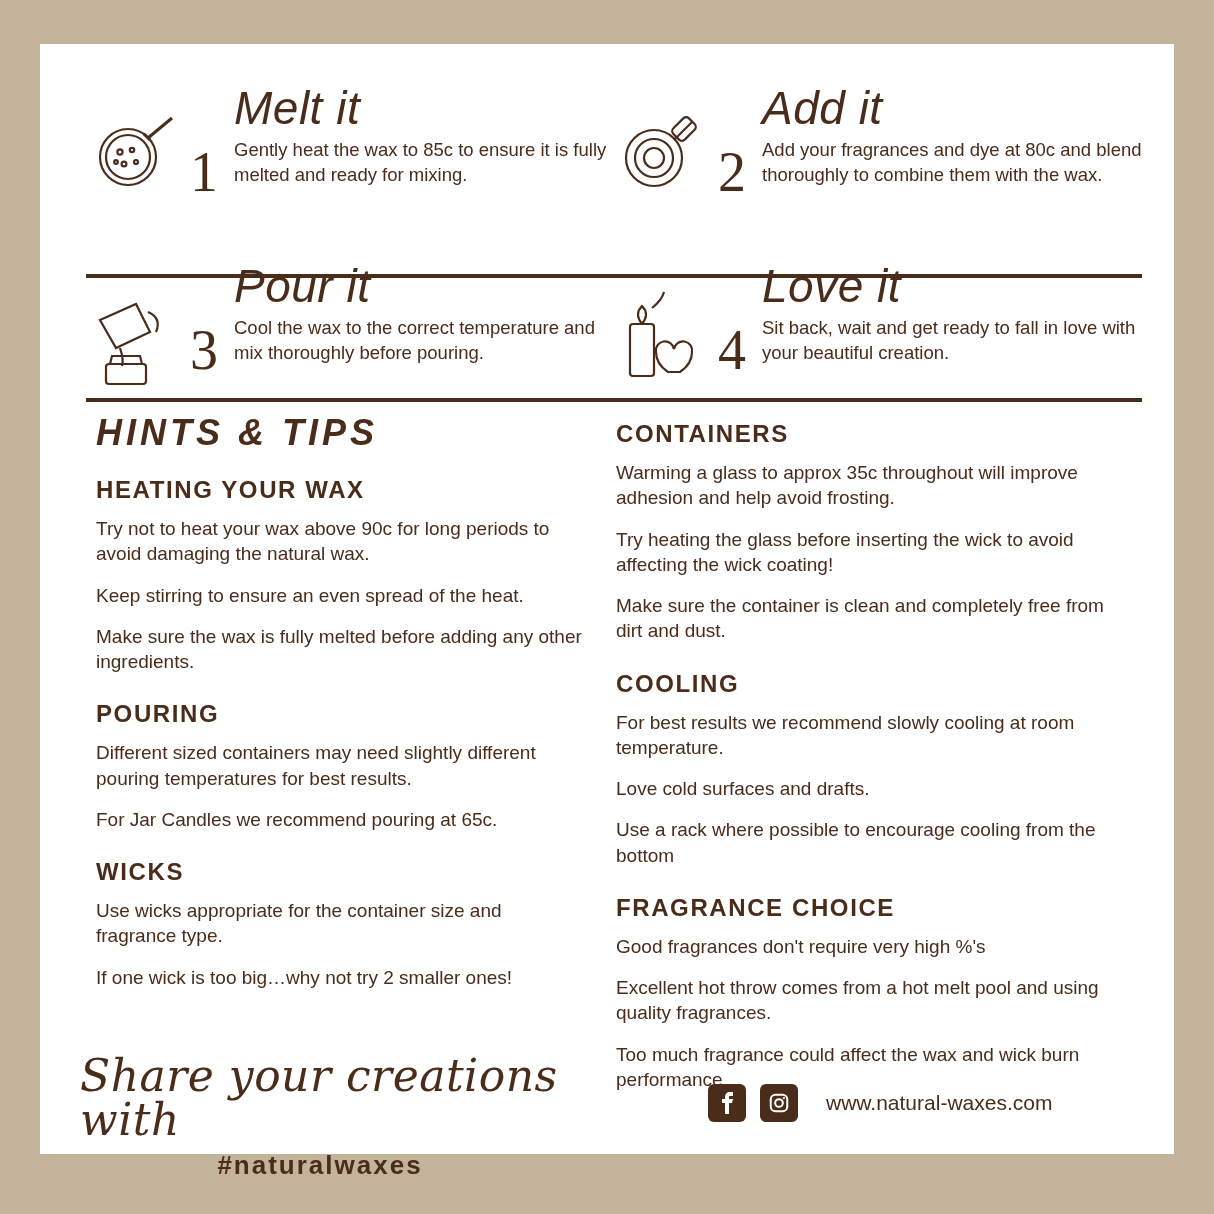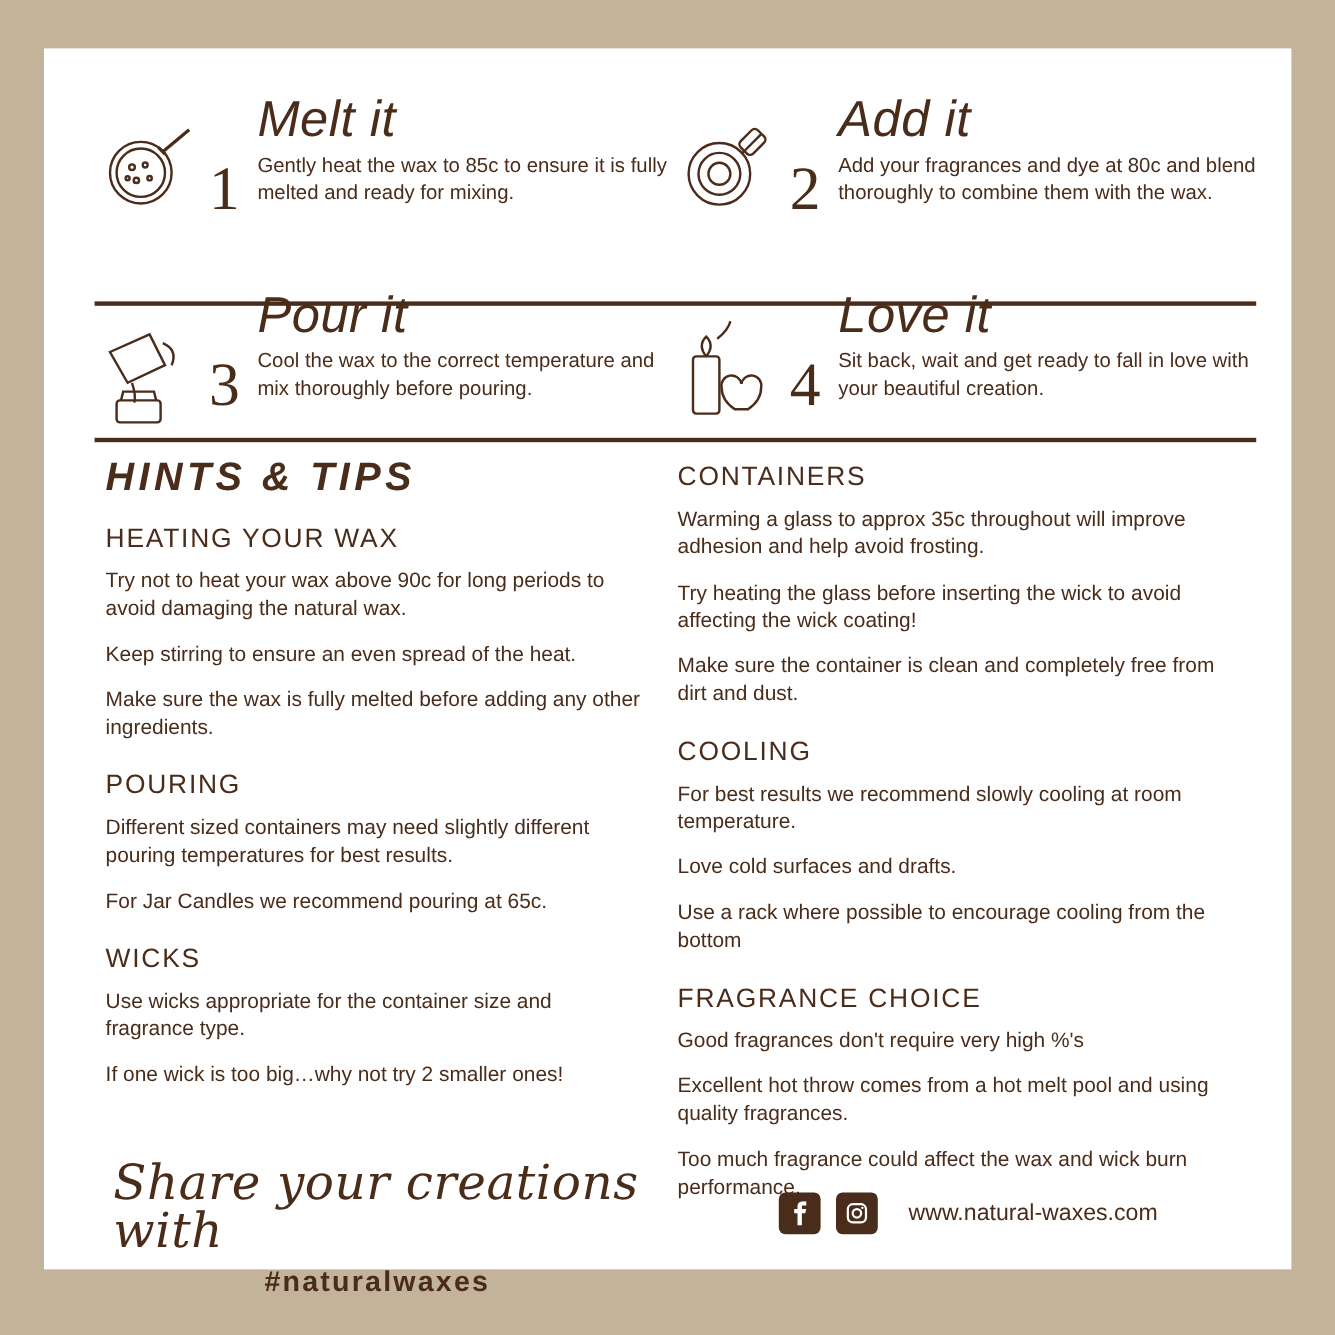--- a/index.html
+++ b/index.html
@@ -101,36 +101,36 @@
     letter-spacing: 4px;
     color: #4a2c1a;
     font-weight: bold;
     margin: 0 0 22px 0;
     font-style: italic;
   }
   h2.sub-head {
     font-size: 24px;
     letter-spacing: 1.6px;
     color: #4a2c1a;
-    font-weight: normal;
+    font-weight: bold;
     margin: 26px 0 12px 0;
   }
   h2.sub-head.first { margin-top: 0; }
   .col-right h2.sub-head.first { margin-top: 8px; }
   p.tip {
     font-size: 19px;
     color: #4a2c1a;
     line-height: 1.33;
     margin: 0 0 16px 0;
   }
 
   
   .footer-left {
     position: absolute;
-    left: 63px;
+    left: 40px;
     top: 1010px;
     width: 540px;
   }
   .share-script {
     font-family: "DejaVu Serif", serif;
     font-style: italic;
     font-size: 44px;
     color: #4a2c1a;
     line-height: 1;
     letter-spacing: 0.5px;

